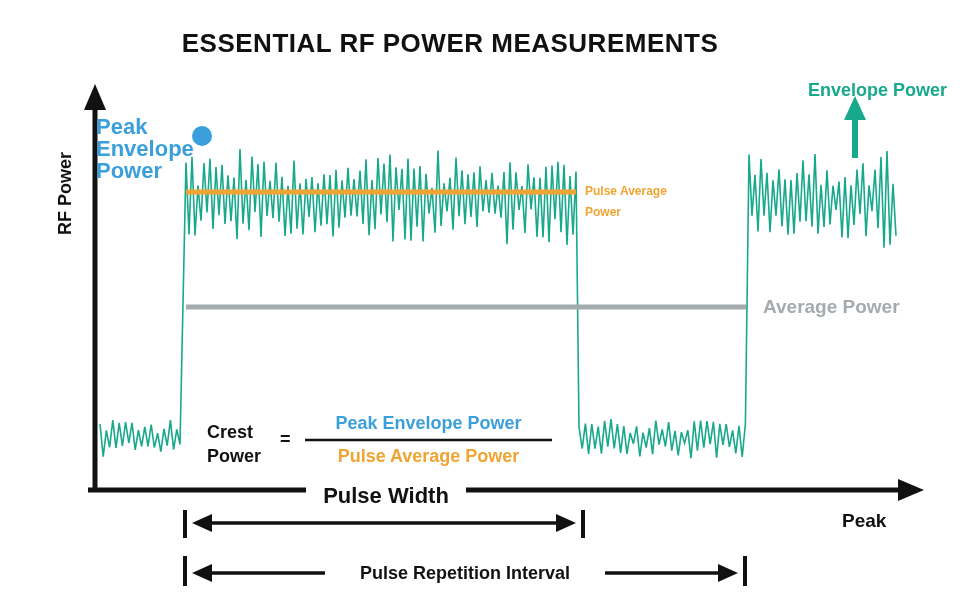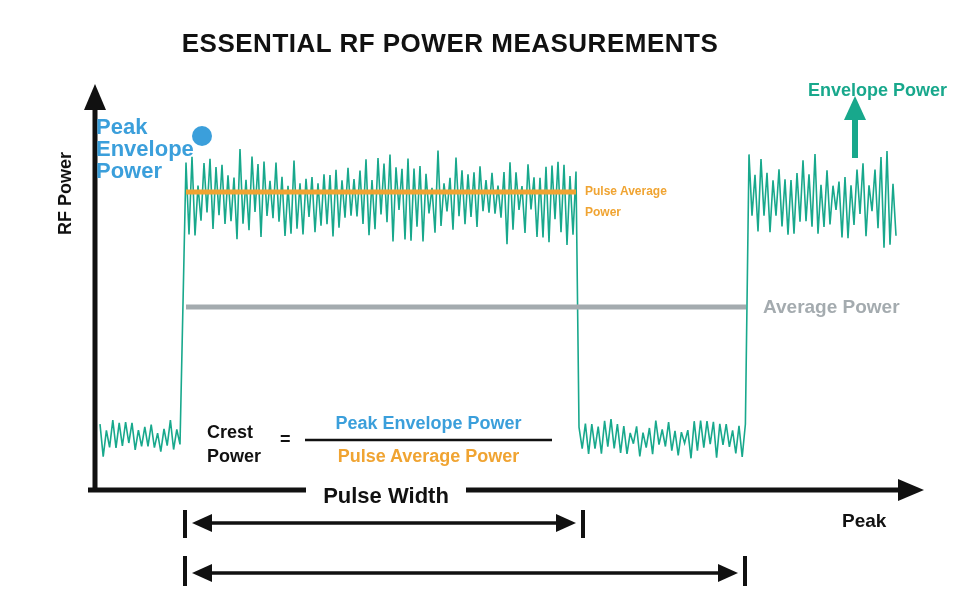--- a/index.html
+++ b/index.html
@@ -88,13 +88,14 @@
 Power</div>
 
   <div class="lbl crest-eq c-black">=</div>
 
   <div class="lbl crest-num c-blue">Peak Envelope Power</div>
 
   <div class="lbl crest-den c-orange">Pulse Average Power</div>
 
   <div class="lbl pw-label c-black">Pulse Width</div>
 
+  <div class="lbl pri-label c-black">Pulse Repetition Interval</div>
 </div>
 
 </body></html>

